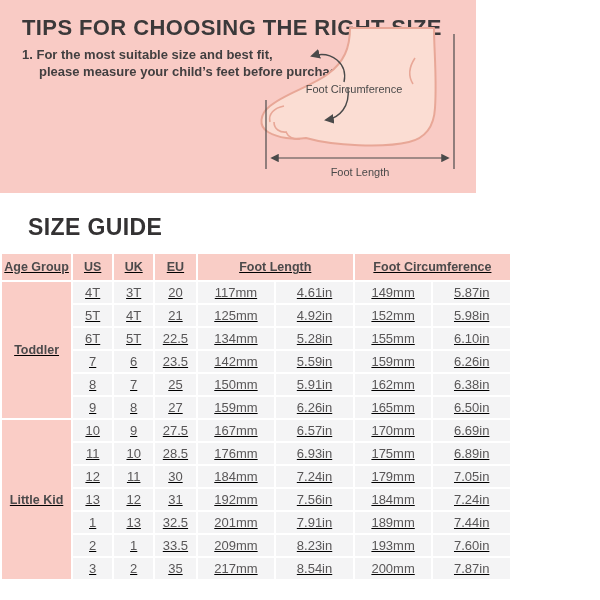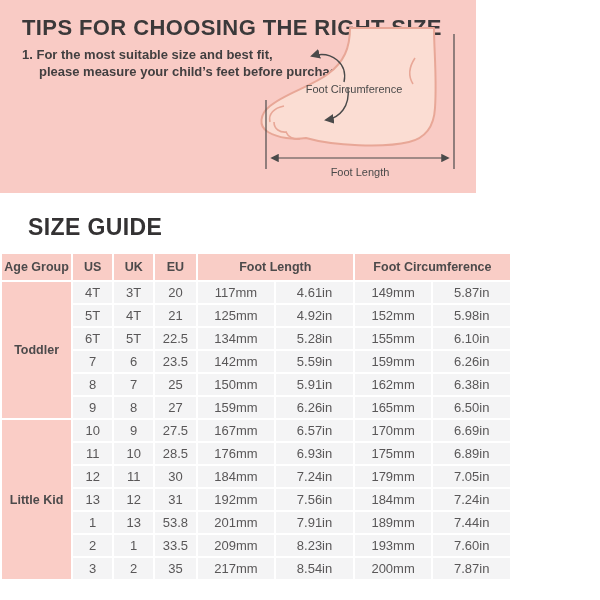--- a/index.html
+++ b/index.html
@@ -7,21 +7,21 @@
 
   .hero { position:relative; width:476px; height:193px; background:#f9cbc5; overflow:hidden; }
   .hero-title { position:absolute; left:22px; top:15px; font-size:22px; font-weight:800; letter-spacing:.4px; color:#3b393a; }
   .tips { position:absolute; left:22px; top:46px; width:365px; list-style:none; }
   .tips li { margin-bottom:13px; font-size:13px; font-weight:600; line-height:17px; color:#423f40; white-space:pre-line; padding-left:17px; text-indent:-17px; }
 
   .foot-diagram { position:absolute; right:12px; top:22px; }
 
   .size-title { margin:21px 0 11px 28px; font-size:23px; font-weight:800; letter-spacing:.4px; color:#343233; }
 
-  table.size-table { width:512px; border-collapse:separate; border-spacing:2px; table-layout:fixed; }
+  table.size-table { width:512px; border-collapse:separate; border-spacing:2px; table-layout:fixed;text-decoration:underline; }
   .size-table th { background:#f9cdc6; height:26px; font-size:12.5px; font-weight:700; color:#4c4a4b; text-align:center; }
   .size-table td { background:#f4f4f5; height:21px; font-size:13px; color:#595758; text-align:center; }
   .size-table td.group-cell { background:#facdc6; font-weight:700; font-size:12.5px; color:#4c4a4b; }
 </style>
 </head>
 <body>
 
 <div class="hero">
   <div class="hero-title">TIPS FOR CHOOSING THE RIGHT SIZE</div>
   <ul class="tips">
@@ -173,21 +173,21 @@
         <td>12</td>
         <td>31</td>
         <td>192mm</td>
         <td>7.56in</td>
         <td>184mm</td>
         <td>7.24in</td>
       </tr>
       <tr>
         <td>1</td>
         <td>13</td>
-        <td>53.8</td>
+        <td>32.5</td>
         <td>201mm</td>
         <td>7.91in</td>
         <td>189mm</td>
         <td>7.44in</td>
       </tr>
       <tr>
         <td>2</td>
         <td>1</td>
         <td>33.5</td>
         <td>209mm</td>

